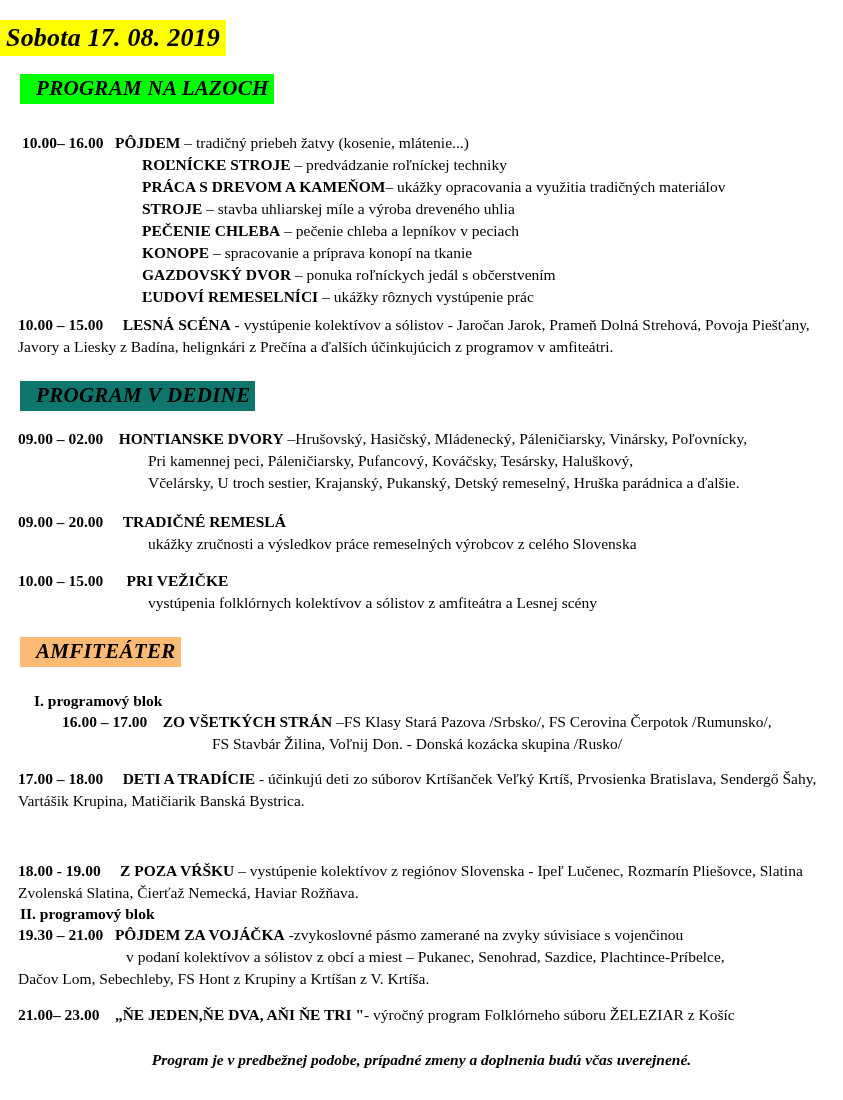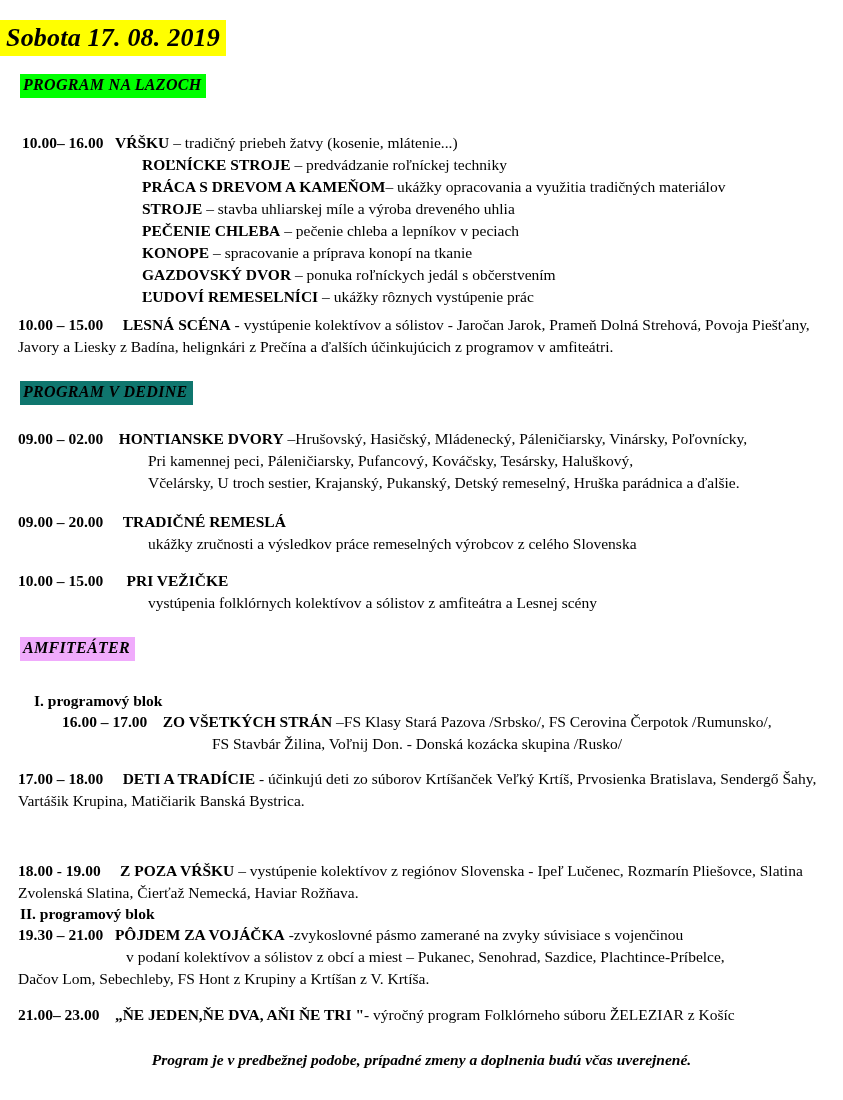--- a/index.html
+++ b/index.html
@@ -41,30 +41,30 @@
     letter-spacing: 0.2px;
   }
 
   
   .section-head {
     margin: 0;
     padding: 0;
   }
   .section-head .hl {
     display: inline-block;
-    font-size: 16px;
+    font-size: 21px;
     font-weight: bold;
     font-style: italic;
     line-height: 1.3;
-    padding: 1px 5px 2px 3px;
+    padding: 1px 5px 2px 16px;
     letter-spacing: 0.3px;
   }
   .hl-green  { background: #00ff00; }
   .hl-magenta{ background: #0f766e; }
-  .hl-cyan   { background: #f0abfc; }
+  .hl-cyan   { background: #fdba74; }
 
   
   .entry {
     font-size: 15.5px;
     line-height: 1.42;
   }
   .entry .time {
     font-weight: bold;
     white-space: nowrap;
   }
@@ -107,21 +107,21 @@
   </div>
 
   <div class="section-head pos" style="left:20px;top:74px;">
     <span class="hl hl-green">PROGRAM  NA LAZOCH</span>
   </div>
 
   <div class="entry pos" style="left:22px;top:132px;width:810px;">
     <span class="line">
       <span class="time">10.00– 16.00</span>
       <span>&nbsp;</span>
-      <span class="name">VŔŠKU</span><span class="desc"> – tradičný  priebeh žatvy (kosenie, mlátenie...)</span>
+      <span class="name">PÔJDEM</span><span class="desc"> – tradičný  priebeh žatvy (kosenie, mlátenie...)</span>
     </span>
     <span class="line indent-1">
       <span class="name">ROĽNÍCKE STROJE</span><span class="desc"> – predvádzanie roľníckej techniky</span>
     </span>
     <span class="line indent-1">
       <span class="name">PRÁCA S DREVOM A KAMEŇOM</span><span class="desc">– ukážky opracovania a využitia tradičných materiálov</span>
     </span>
     <span class="line indent-1">
       <span class="name">STROJE</span><span class="desc"> – stavba uhliarskej míle a výroba dreveného uhlia</span>
     </span>

